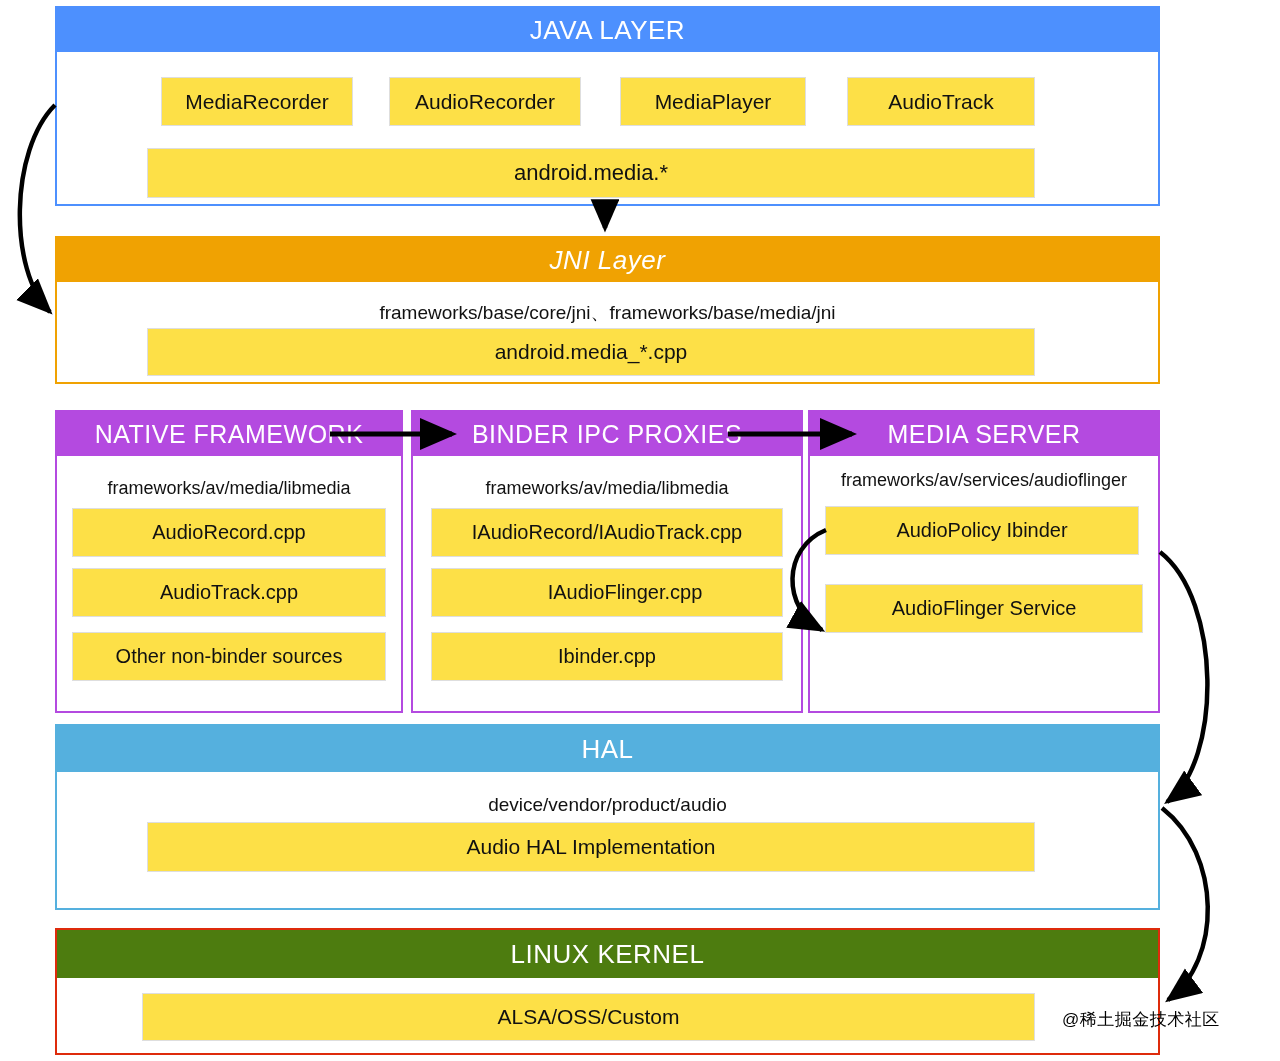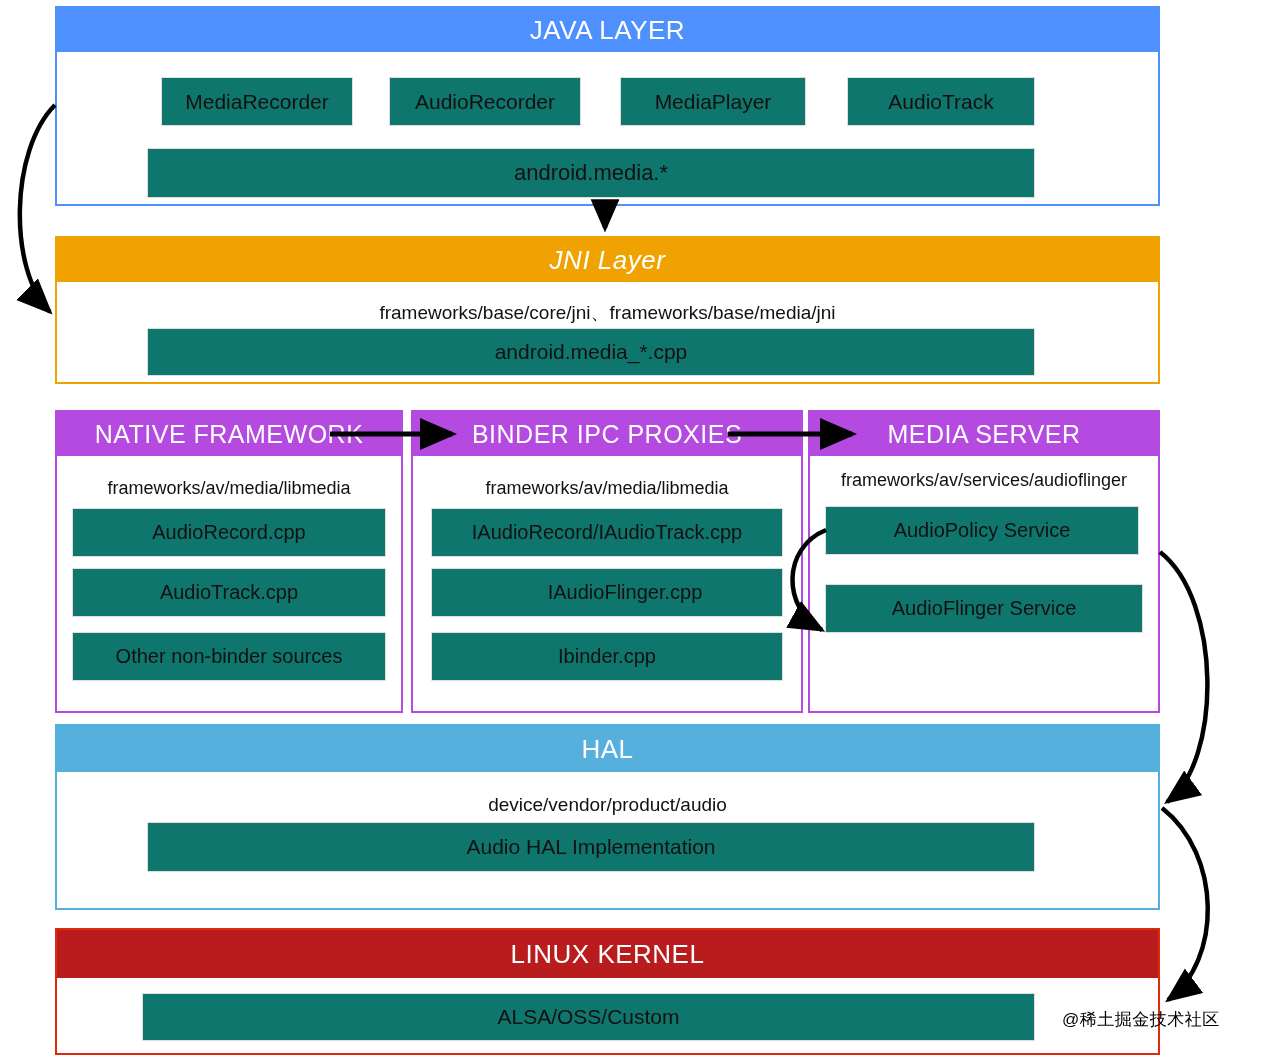--- a/index.html
+++ b/index.html
@@ -47,21 +47,21 @@
     position: absolute;
     left: 0;
     width: 100%;
     box-sizing: border-box;
   }
 
   
   .chip {
     position: absolute;
     box-sizing: border-box;
-    background: #0f766e;
+    background: #fde047;
     border: 1px solid #dedede;
     display: flex;
     align-items: center;
     justify-content: center;
     text-align: center;
     white-space: nowrap;
     color: #111111;
   }
   .pathline {
     position: absolute;
@@ -73,21 +73,21 @@
   
   .java   { border-color: #4d90fe; }
   .java   > .panel-head { background: #4d90fe; }
   .jni    { border-color: #f0a202; }
   .jni    > .panel-head { background: #f0a202; }
   .purple { border-color: #b44ae0; }
   .purple > .panel-head { background: #b44ae0; }
   .hal    { border-color: #55b0de; }
   .hal    > .panel-head { background: #55b0de; }
   .kernel { border-color: #de2b0c; }
-  .kernel > .panel-head { background: #b91c1c; }
+  .kernel > .panel-head { background: #4d7c0f; }
 
   #arrows {
     position: absolute;
     left: 0; top: 0;
     width: 1280px;
     height: 1061px;
     pointer-events: none;
   }
 
   #watermark {
@@ -141,21 +141,21 @@
       <div class="chip" style="left:18px; top:52px; width:352px; height:49px; font-size:20px;">IAudioRecord/IAudioTrack.cpp</div>
       <div class="chip" style="left:18px; top:112px; width:352px; height:49px; font-size:20px;padding-left:36px;">IAudioFlinger.cpp</div>
       <div class="chip" style="left:18px; top:176px; width:352px; height:49px; font-size:20px;">Ibinder.cpp</div>
     </div>
   </div>
 
   <div class="panel purple" style="left:808px; top:410px; width:352px; height:303px;">
     <div class="panel-head" style="height:44px; font-size:25px;">MEDIA SERVER</div>
     <div class="panel-body" style="top:36px; height:259px;">
       <div class="pathline" style="left:0; top:22px; width:100%; font-size:18px;">frameworks/av/services/audioflinger</div>
-      <div class="chip" style="left:15px; top:58px; width:314px; height:49px; font-size:20px;">AudioPolicy Service</div>
+      <div class="chip" style="left:15px; top:58px; width:314px; height:49px; font-size:20px;">AudioPolicy Ibinder</div>
       <div class="chip" style="left:15px; top:136px; width:318px; height:49px; font-size:20px;">AudioFlinger Service</div>
     </div>
   </div>
 
   <div class="panel hal" style="left:55px; top:724px; width:1105px; height:186px;">
     <div class="panel-head" style="height:46px; font-size:26px;">HAL</div>
     <div class="panel-body" style="top:46px; height:140px;">
       <div class="pathline" style="left:0; top:22px; width:100%; font-size:19px;">device/vendor/product/audio</div>
       <div class="chip" style="left:90px; top:50px; width:888px; height:50px; font-size:21px;">Audio HAL Implementation</div>
     </div>

